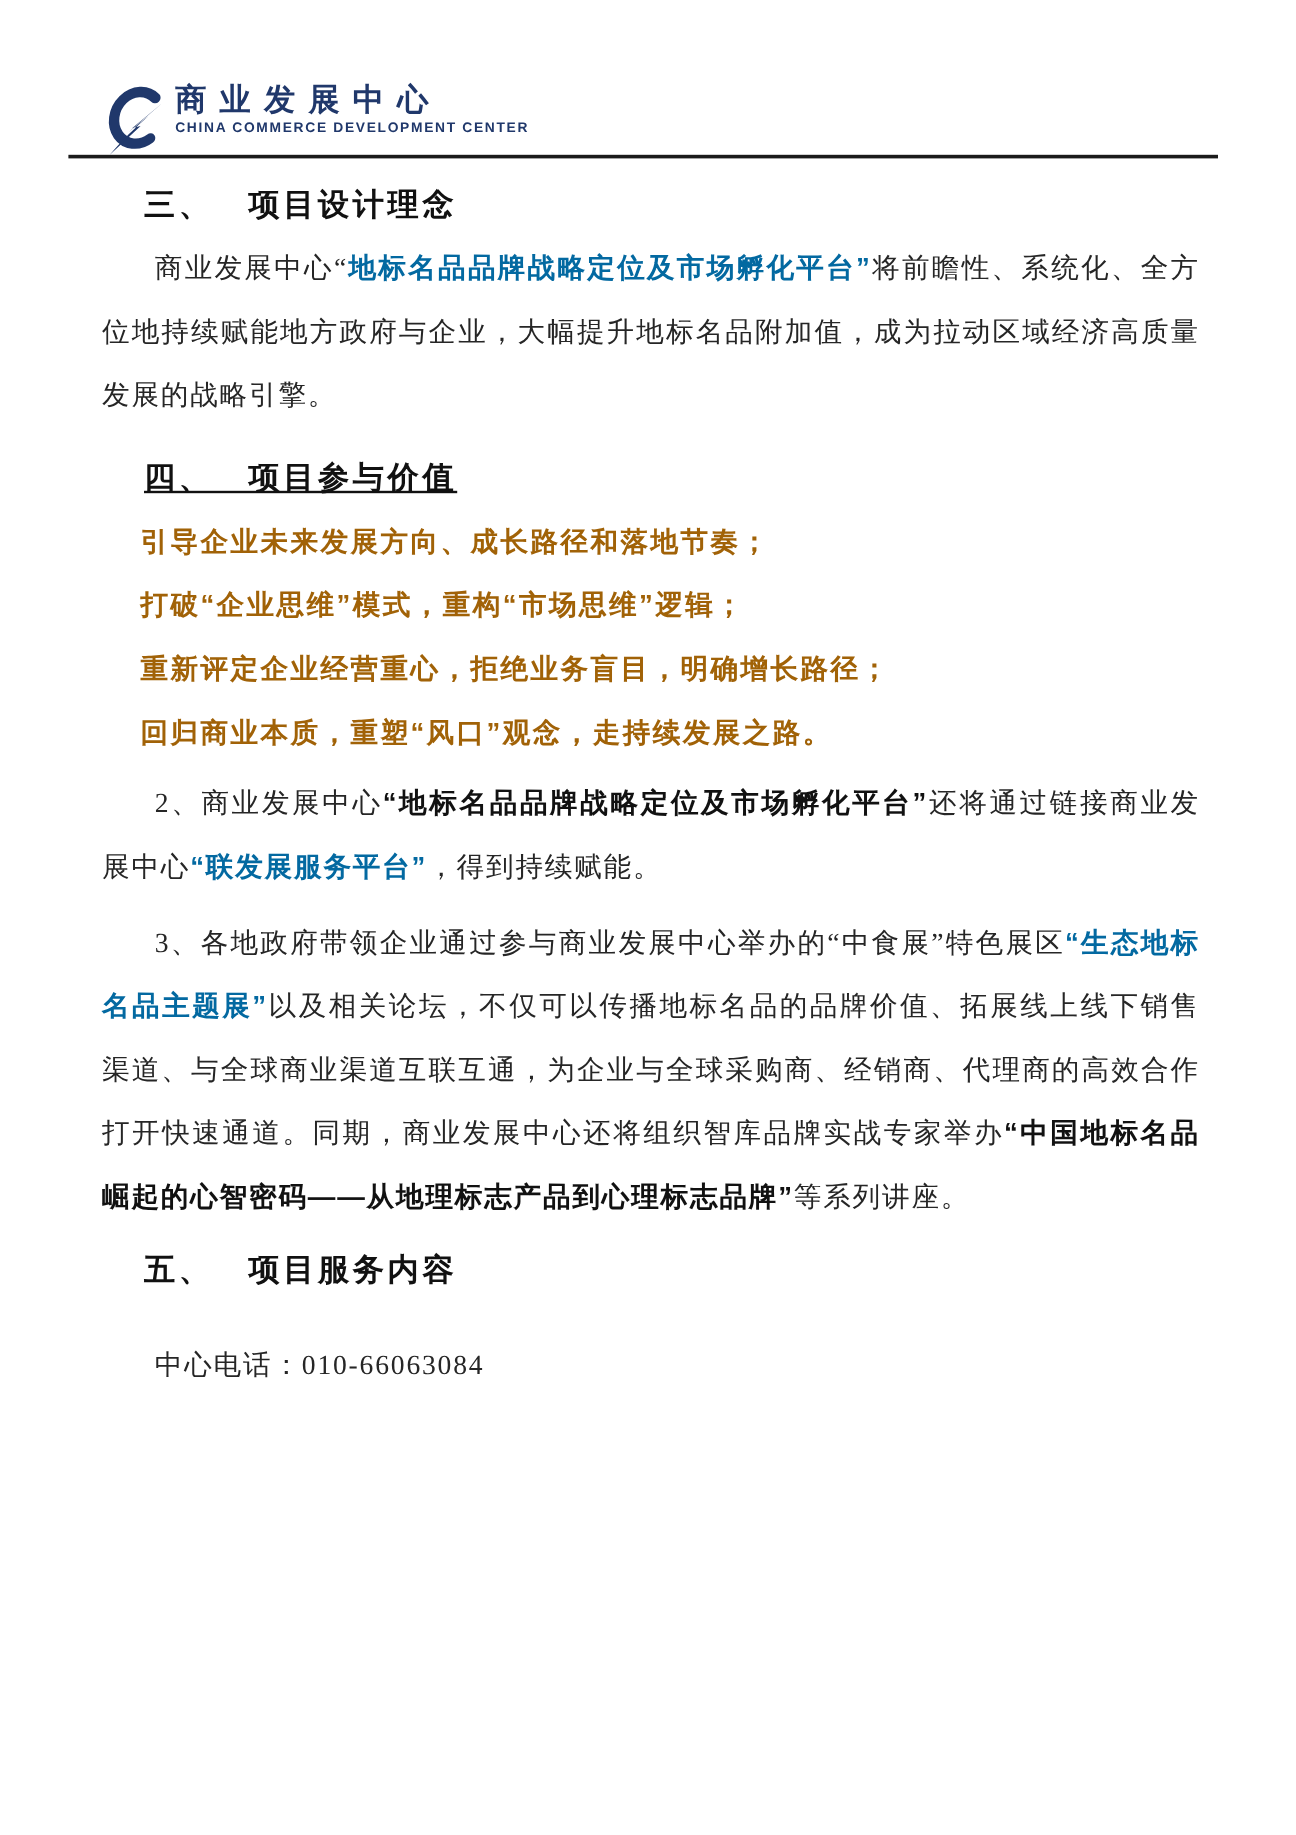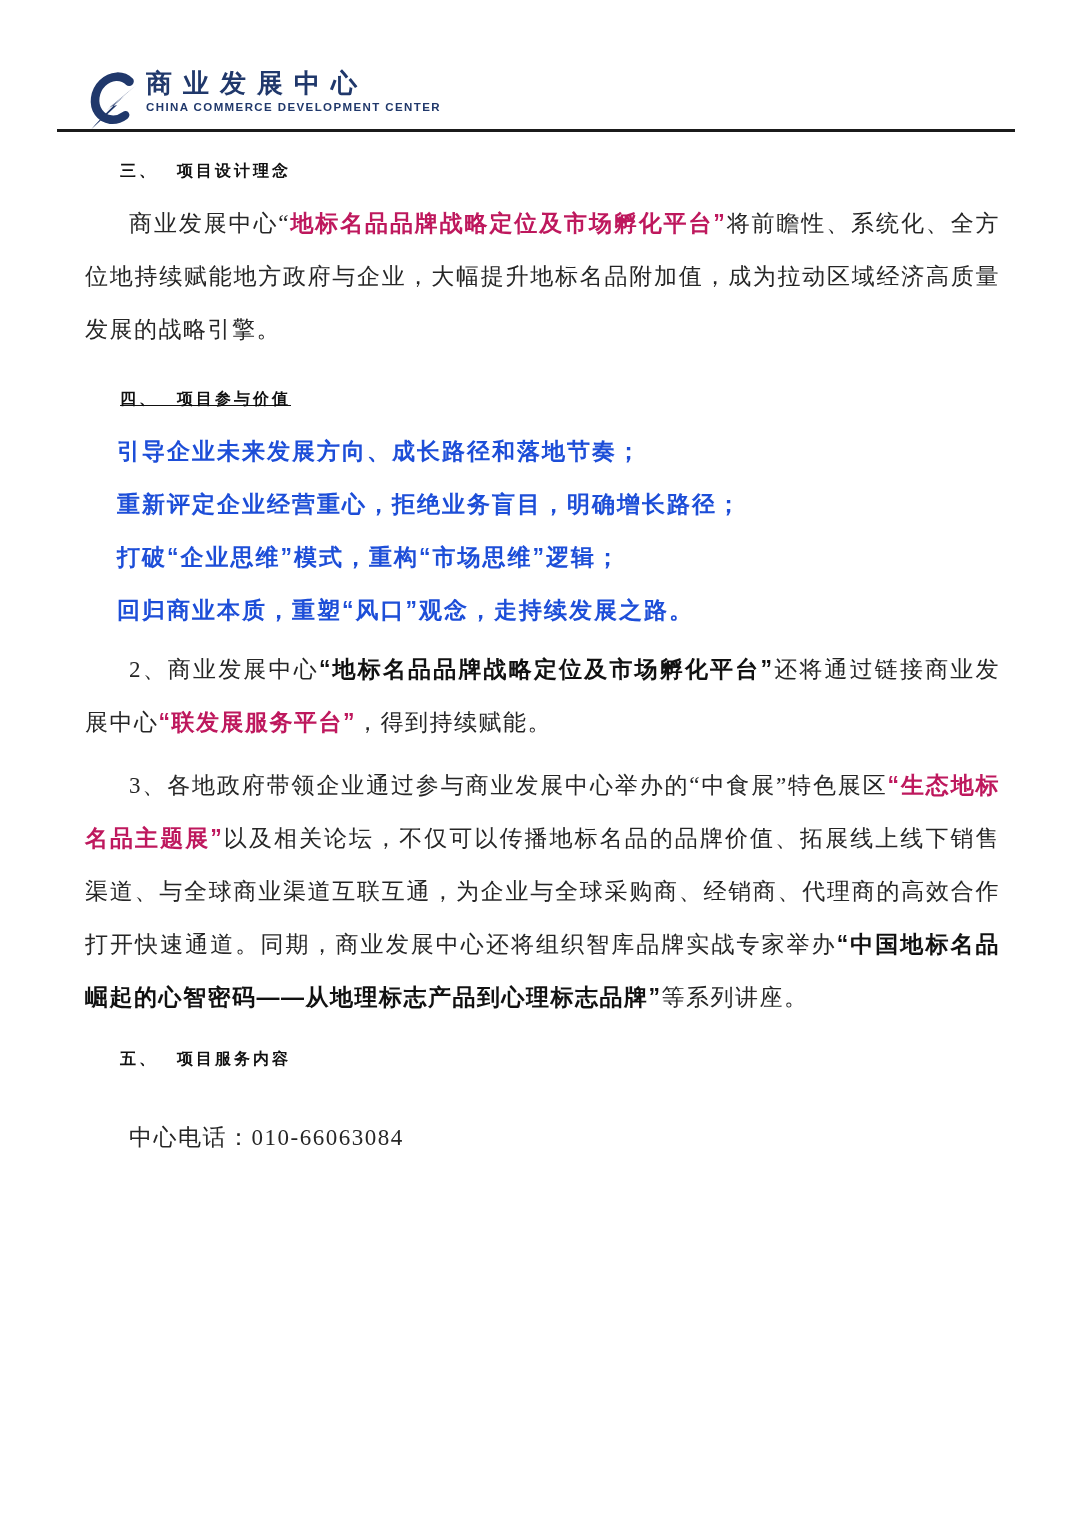--- a/index.html
+++ b/index.html
@@ -20,30 +20,30 @@
     font-size:11.5px;font-weight:bold;color:#20386b;letter-spacing:1.4px;white-space:nowrap;margin-top:3px;
   }
   .header-rule{position:absolute;left:57px;top:129px;width:958px;height:3px;background:#1b1b1b;}
   
   .content{
     position:absolute;left:85px;top:134px;width:915px;
     font-size:23px;line-height:53px;letter-spacing:1.5px;text-align:justify;
   }
   .hd{
     font-family:"Liberation Sans","DejaVu Sans",sans-serif;
-    font-size:16px;font-weight:bold;color:#111111;letter-spacing:3px;
+    font-size:26px;font-weight:bold;color:#111111;letter-spacing:3px;
     line-height:53px;margin:0;text-indent:35px;text-align:left;
   }
   .content p{margin:0;text-indent:44px;}
   .val{
     font-family:"Liberation Sans","DejaVu Sans",sans-serif;
-    font-weight:bold;color:#1d4ed8;text-indent:32px !important;letter-spacing:2px;text-align:left;
+    font-weight:bold;color:#a16207;text-indent:32px !important;letter-spacing:2px;text-align:left;
   }
   .b{font-family:"Liberation Sans","DejaVu Sans",sans-serif;font-weight:bold;color:#111111;}
-  .red{color:#be185d;}
+  .red{color:#0369a1;}
   .mt-h3{margin-top:10px;}
   .mt-h4{margin-top:16px !important;text-decoration:underline;}
   .mt-p2{margin-top:6px !important;}
   .mt-p3{margin-top:10px !important;}
   .mt-h5{margin-top:8px !important;}
   .mt-phone{margin-top:26px !important;}
 </style>
 </head>
 <body>
 
@@ -70,22 +70,22 @@
     <h2 class="hd mt-h3">三、　项目设计理念</h2>
 
     <p>
       <span>商业发展中心“</span><span class="red b">地标名品品牌战略定位及市场孵化平台”</span><span>将前瞻性、系统化、全方位地持续赋能地方政府与企业，大幅提升地标名品附加值，成为拉动区域经济高质量发展的战略引擎。</span>
     </p>
 
     <h2 class="hd mt-h4">四、　项目参与价值</h2>
 
 
     <p class="val">引导企业未来发展方向、成长路径和落地节奏；</p>
+    <p class="val">打破“企业思维”模式，重构“市场思维”逻辑；</p>
     <p class="val">重新评定企业经营重心，拒绝业务盲目，明确增长路径；</p>
-    <p class="val">打破“企业思维”模式，重构“市场思维”逻辑；</p>
     <p class="val">回归商业本质，重塑“风口”观念，走持续发展之路。</p>
 
     <p class="mt-p2">
       <span>2、商业发展中心</span><span class="b">“地标名品品牌战略定位及市场孵化平台”</span><span>还将通过链接商业发展中心</span><span class="red b">“联发展服务平台”</span><span>，得到持续赋能。</span>
     </p>
 
     <p class="mt-p3">
       <span>3、各地政府带领企业通过参与商业发展中心举办的“中食展”特色展区</span><span class="red b">“生态地标名品主题展”</span><span>以及相关论坛，不仅可以传播地标名品的品牌价值、拓展线上线下销售渠道、与全球商业渠道互联互通，为企业与全球采购商、经销商、代理商的高效合作打开快速通道。同期，商业发展中心还将组织智库品牌实战专家举办</span><span class="b">“中国地标名品崛起的心智密码——从地理标志产品到心理标志品牌”</span><span>等系列讲座。</span>
     </p>
 

